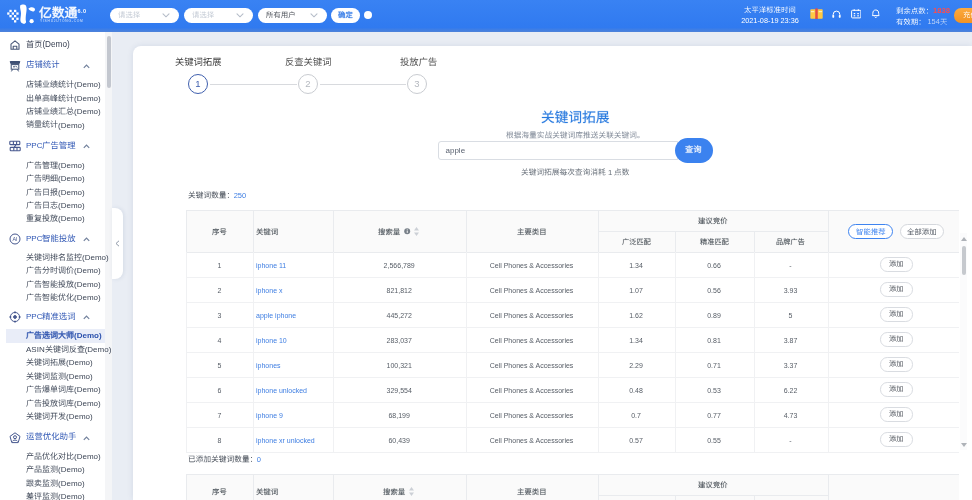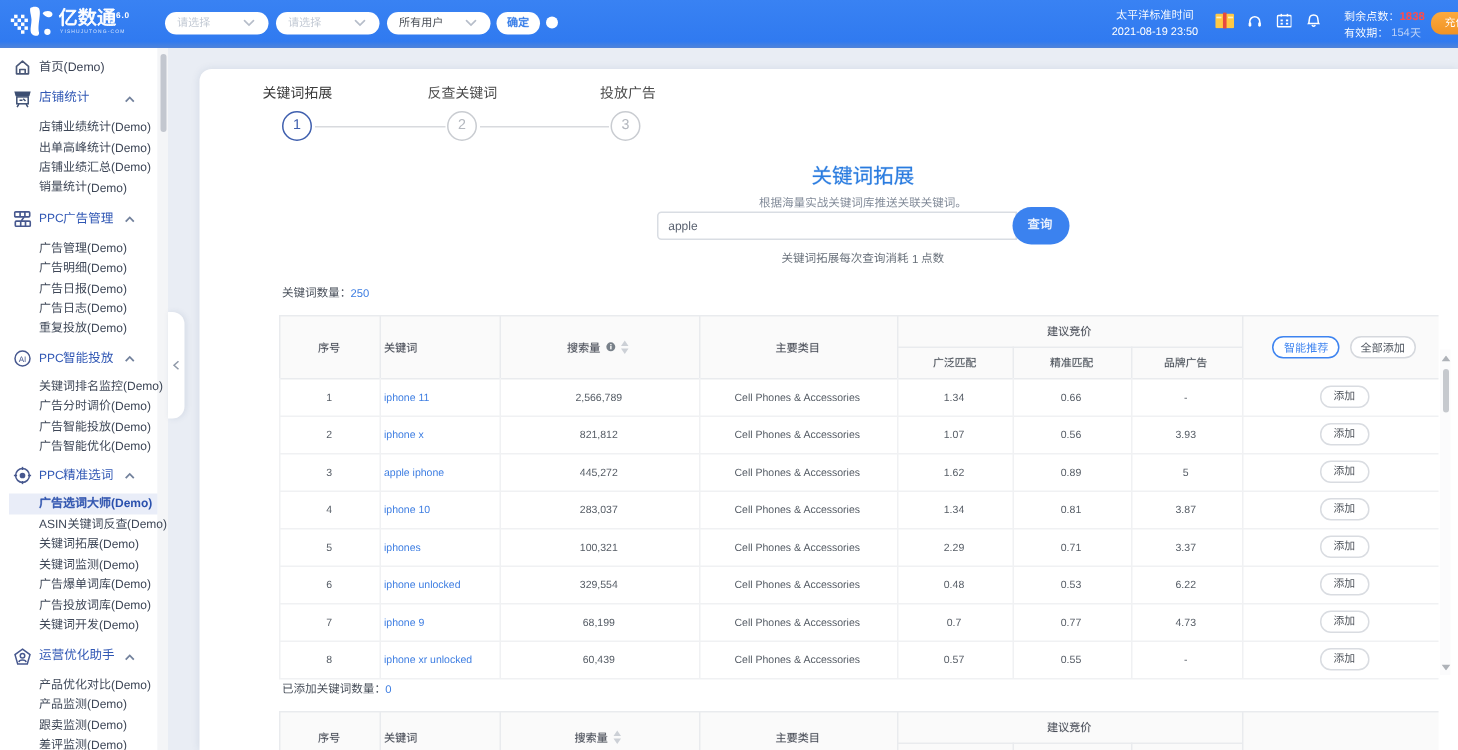--- a/index.html
+++ b/index.html
@@ -206,21 +206,21 @@
         <g fill="#ffffff" transform="translate(0,6.51) scale(0.0074)">
           <use href="#u592A"></use>
           <use href="#u5E73" x="1000"></use>
           <use href="#u6D0B" x="2000"></use>
           <use href="#u6807" x="3000"></use>
           <use href="#u51C6" x="4000"></use>
           <use href="#u65F6" x="5000"></use>
           <use href="#u95F4" x="6000"></use>
         </g>
       </svg></div>
-<div style="position:absolute;top:15.3px;height:12px;line-height:12px;font-size:7.3px;color:#ffffff;white-space:nowrap;left:730.0px;width:80px;text-align:center;">2021-08-19 23:50</div>
+<div style="position:absolute;top:15.3px;height:12px;line-height:12px;font-size:7.3px;color:#ffffff;white-space:nowrap;left:730.0px;width:80px;text-align:center;">2021-08-19 23:36</div>
 <svg width="13" height="11.5" viewBox="0 0 13 11.5" style="position:absolute;left:809.5px;top:7.6px">
 <rect x="0.3" y="1.2" width="5.5" height="9.6" rx="0.8" fill="#ffc944"></rect>
 <rect x="7.2" y="1.2" width="5.5" height="9.6" rx="0.8" fill="#ffc944"></rect>
 <rect x="5.3" y="0.4" width="2.4" height="11.1" fill="#e84a3f"></rect>
 <rect x="0.9" y="3.1" width="3.4" height="1.1" fill="#fff0c2"></rect>
 <rect x="8.7" y="3.1" width="3.4" height="1.1" fill="#fff0c2"></rect>
 </svg>
 <svg width="9" height="8.5" viewBox="0 0 9 8.5" style="position:absolute;left:832px;top:9.8px">
 <path d="M1.2 6.5 V4.4 A3.3 3.3 0 0 1 7.8 4.4 V6.5" fill="none" stroke="#fff" stroke-width="1"></path>
 <rect x="0.4" y="4.9" width="1.8" height="2.9" rx="0.9" fill="#fff"></rect>

